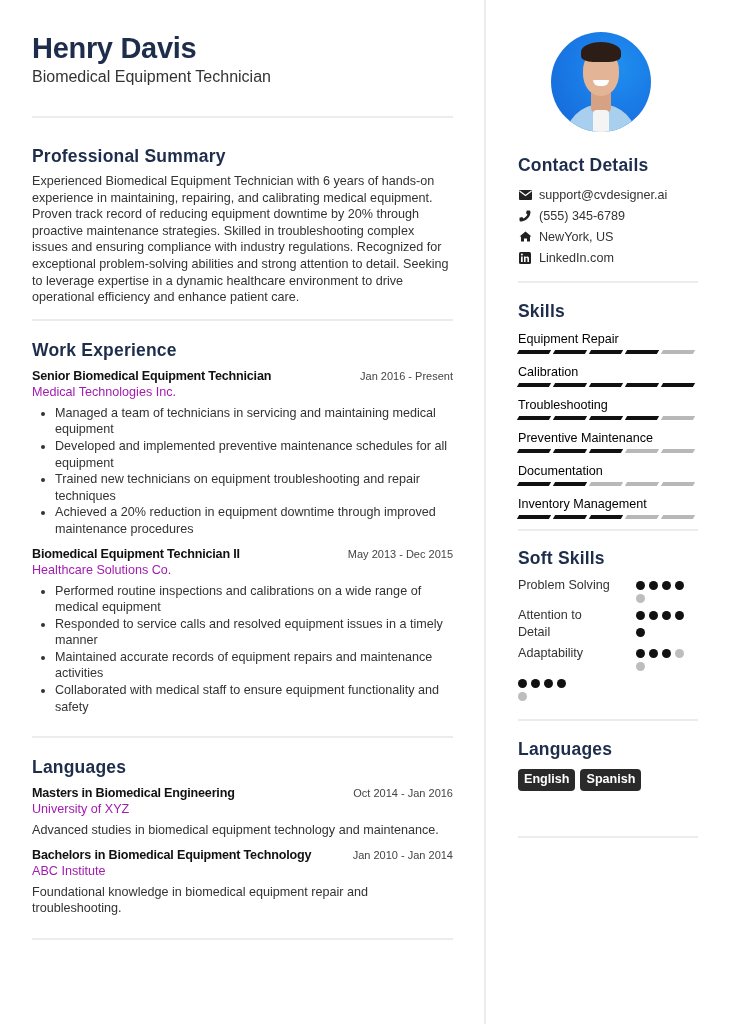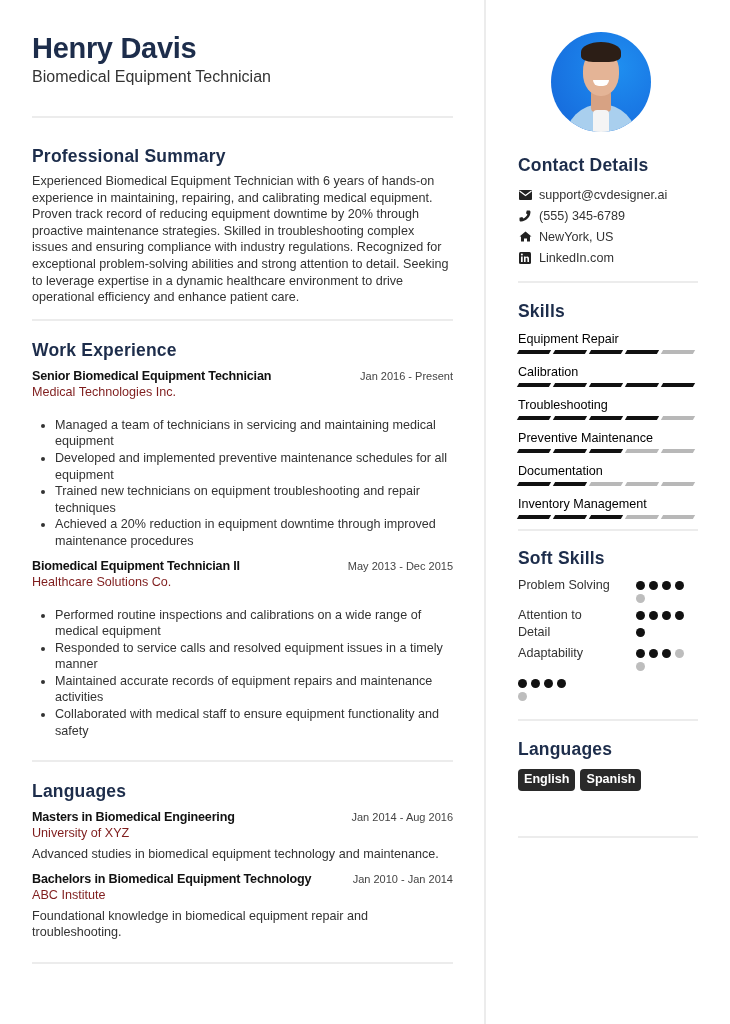--- a/index.html
+++ b/index.html
@@ -21,22 +21,22 @@
   .role { font-size: 16px; color: #333; margin-top: 1px; line-height: 20px; }
   .hr { height: 2px; background: #ececec; width: 421px; }
   .hr.side-hr { width: 180px; }
 
   .section-title { font-size: 17.5px; font-weight: 700; color: #1d2d4b; letter-spacing: 0.2px; line-height: 22px; }
   .body-text { font-size: 12.6px; line-height: 16.6px; color: #333; }
 
   .job-head { display: flex; justify-content: space-between; align-items: baseline; }
   .job-title { font-size: 12.6px; font-weight: 700; color: #111; line-height: 16px; letter-spacing: -0.2px; }
   .job-date { font-size: 11px; color: #444; line-height: 14px; }
-  .company { font-size: 12.6px; color: #7f1d1d; line-height: 17px; }
-  ul.bullets { list-style: none; margin-top: 16px; }
+  .company { font-size: 12.6px; color: #a21caf; line-height: 17px; }
+  ul.bullets { list-style: none; margin-top: 4px; }
   ul.bullets li { position: relative; padding-left: 23px; font-size: 12.6px; line-height: 16.6px; color: #333; }
   ul.bullets li::before {
     content: ""; position: absolute; left: 9px; top: 7px; width: 4px; height: 4px; border-radius: 50%; background: #333;
   }
 
   
   .photo {
     position: absolute; left: 551px; top: 32px; width: 100px; height: 100px; border-radius: 50%;
     background: radial-gradient(circle at 65% 35%, #1f8ff0 0%, #1a7be6 45%, #1565d8 100%);
     overflow: hidden;
@@ -121,21 +121,21 @@
     </div>
 
     <div class="hr" style="margin-top:21px;"></div>
 
     <div style="margin-top:18px;">
       <div class="section-title">Languages</div>
 
       <div style="margin-top:7px;">
         <div class="job-head">
           <span class="job-title">Masters in Biomedical Engineering</span>
-          <span class="job-date">Jan 2014 - Aug 2016</span>
+          <span class="job-date">Oct 2014 - Jan 2016</span>
         </div>
         <div class="company">University of XYZ</div>
         <div class="body-text" style="margin-top:4px;">Advanced studies in biomedical equipment technology and maintenance.</div>
       </div>
 
       <div style="margin-top:8px;">
         <div class="job-head">
           <span class="job-title">Bachelors in Biomedical Equipment Technology</span>
           <span class="job-date">Jan 2010 - Jan 2014</span>
         </div>

